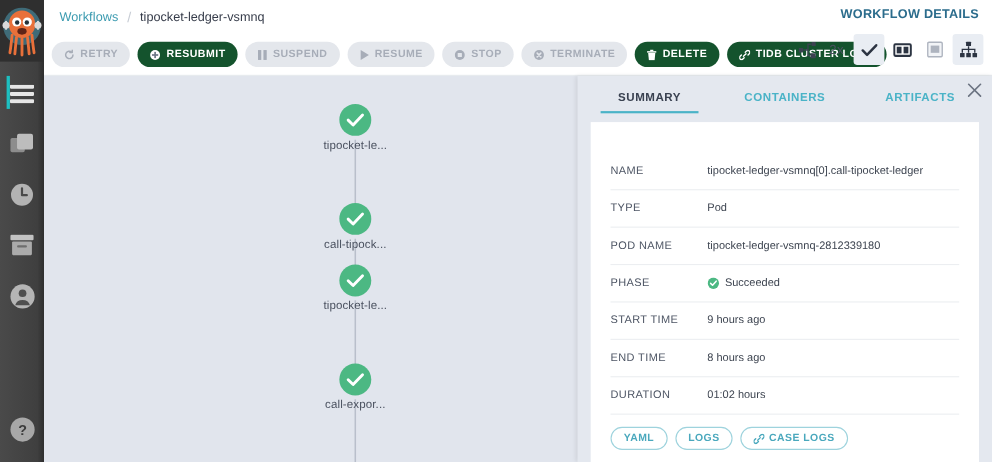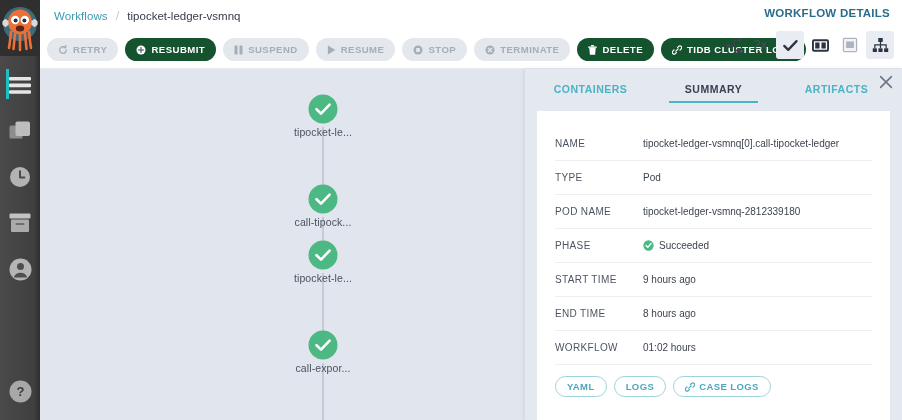--- a/index.html
+++ b/index.html
@@ -125,21 +125,21 @@
   .tab.active::after {
     content: ""; position: absolute; left: 14%; right: 14%;
     bottom: 0; height: 2px; background: #4ab3c7;
   }
   .close-x {
     position: absolute; right: 8px; top: 5px;
     width: 16px; height: 16px; cursor: pointer;
   }
   .card {
     position: absolute; left: 12px; right: 12px; top: 42px; bottom: 0;
-    background: #fff; padding: 16px 18px 0 18px; overflow: hidden;
+    background: #fff; padding: 28px 18px 0 18px; overflow: hidden;
   }
   .row {
     display: flex; align-items: center; height: 34px;
     border-bottom: 1px solid #eceef1;
   }
   .row:last-of-type { border-bottom: none; }
   .row-key {
     width: 88px; flex: 0 0 88px; font-size: 10px;
     color: #4c5463; letter-spacing: .35px;
   }
@@ -407,22 +407,22 @@
 
       <div class="node-label" style="left:223px; top:57px">tipocket-le...</div>
       <div class="node-label" style="left:223px; top:147px">call-tipock...</div>
       <div class="node-label" style="left:223px; top:203px">tipocket-le...</div>
       <div class="node-label" style="left:223px; top:293px">call-expor...</div>
     </div>
 
     <div class="panel">
 
       <div class="panel-tabs">
+        <div class="tab active">SUMMARY</div>
         <div class="tab">CONTAINERS</div>
-        <div class="tab active">SUMMARY</div>
         <div class="tab">ARTIFACTS</div>
         <div class="close-x">
           <svg width="16" height="16" viewBox="0 0 16 16">
             <path d="M2.6 2.6 L13.4 13.4 M13.4 2.6 L2.6 13.4" stroke="#6c7482" stroke-width="1.5" stroke-linecap="round"></path>
           </svg>
         </div>
       </div>
 
       <div class="card">
 
@@ -458,21 +458,21 @@
           <div class="row-key">START TIME</div>
           <div class="row-val">9 hours ago</div>
         </div>
 
         <div class="row">
           <div class="row-key">END TIME</div>
           <div class="row-val">8 hours ago</div>
         </div>
 
         <div class="row">
-          <div class="row-key">WORKFLOW</div>
+          <div class="row-key">DURATION</div>
           <div class="row-val">01:02 hours</div>
         </div>
 
         <div class="actions">
           <button class="pill">
             <span>YAML</span>
           </button>
           <button class="pill">
             <span>LOGS</span>
           </button>

